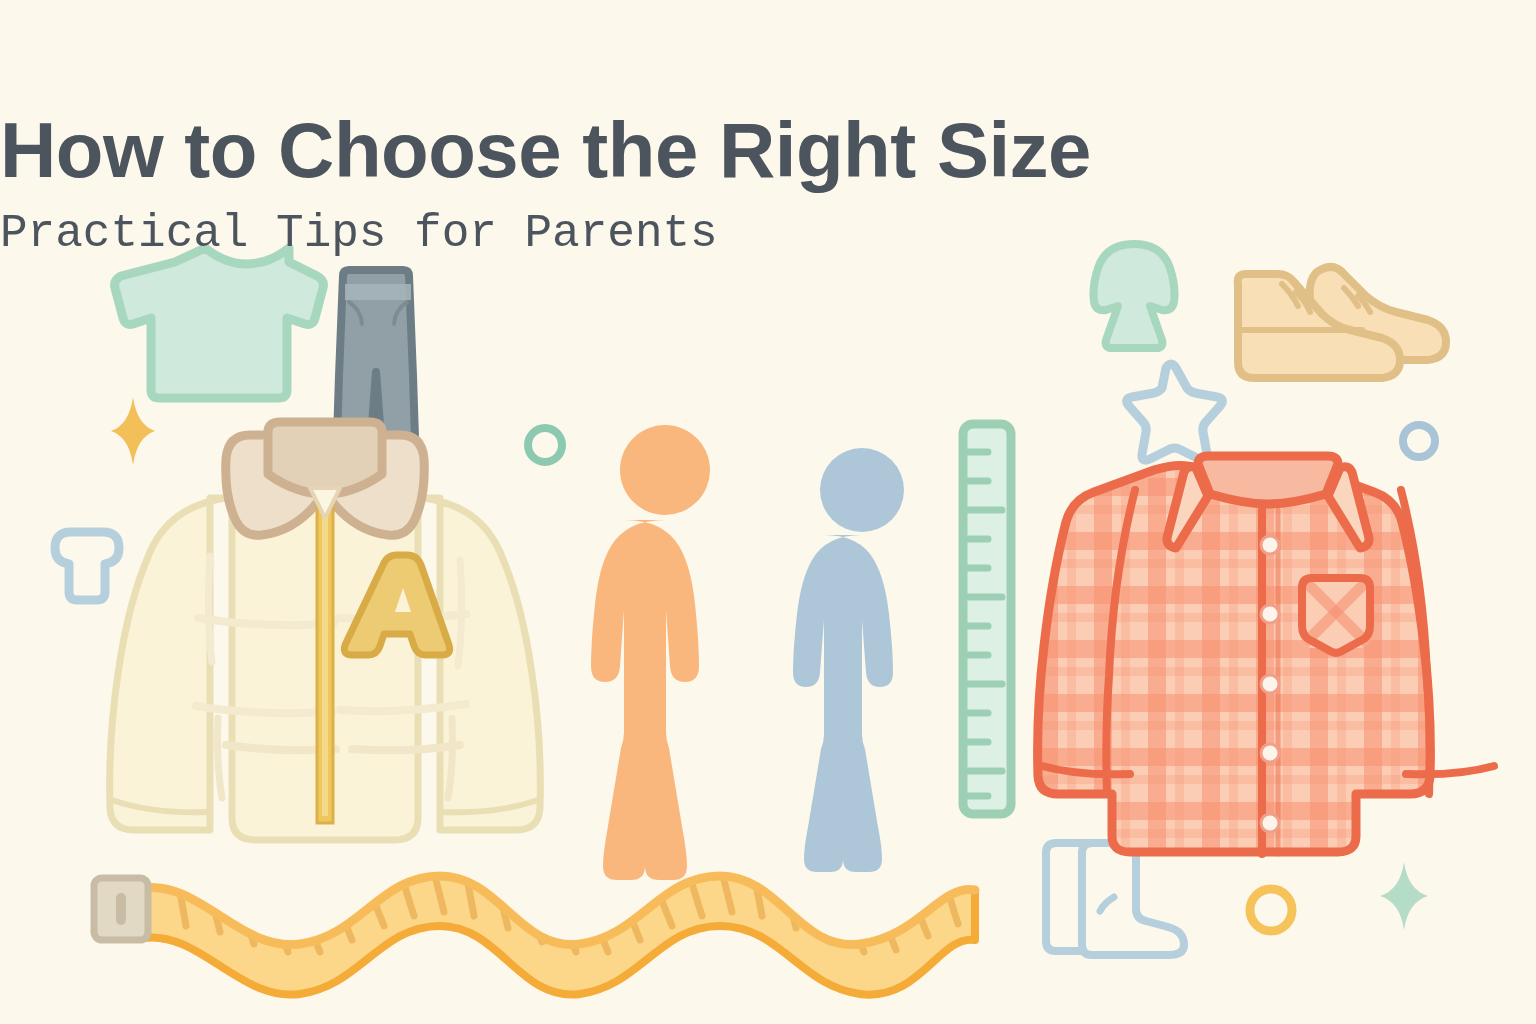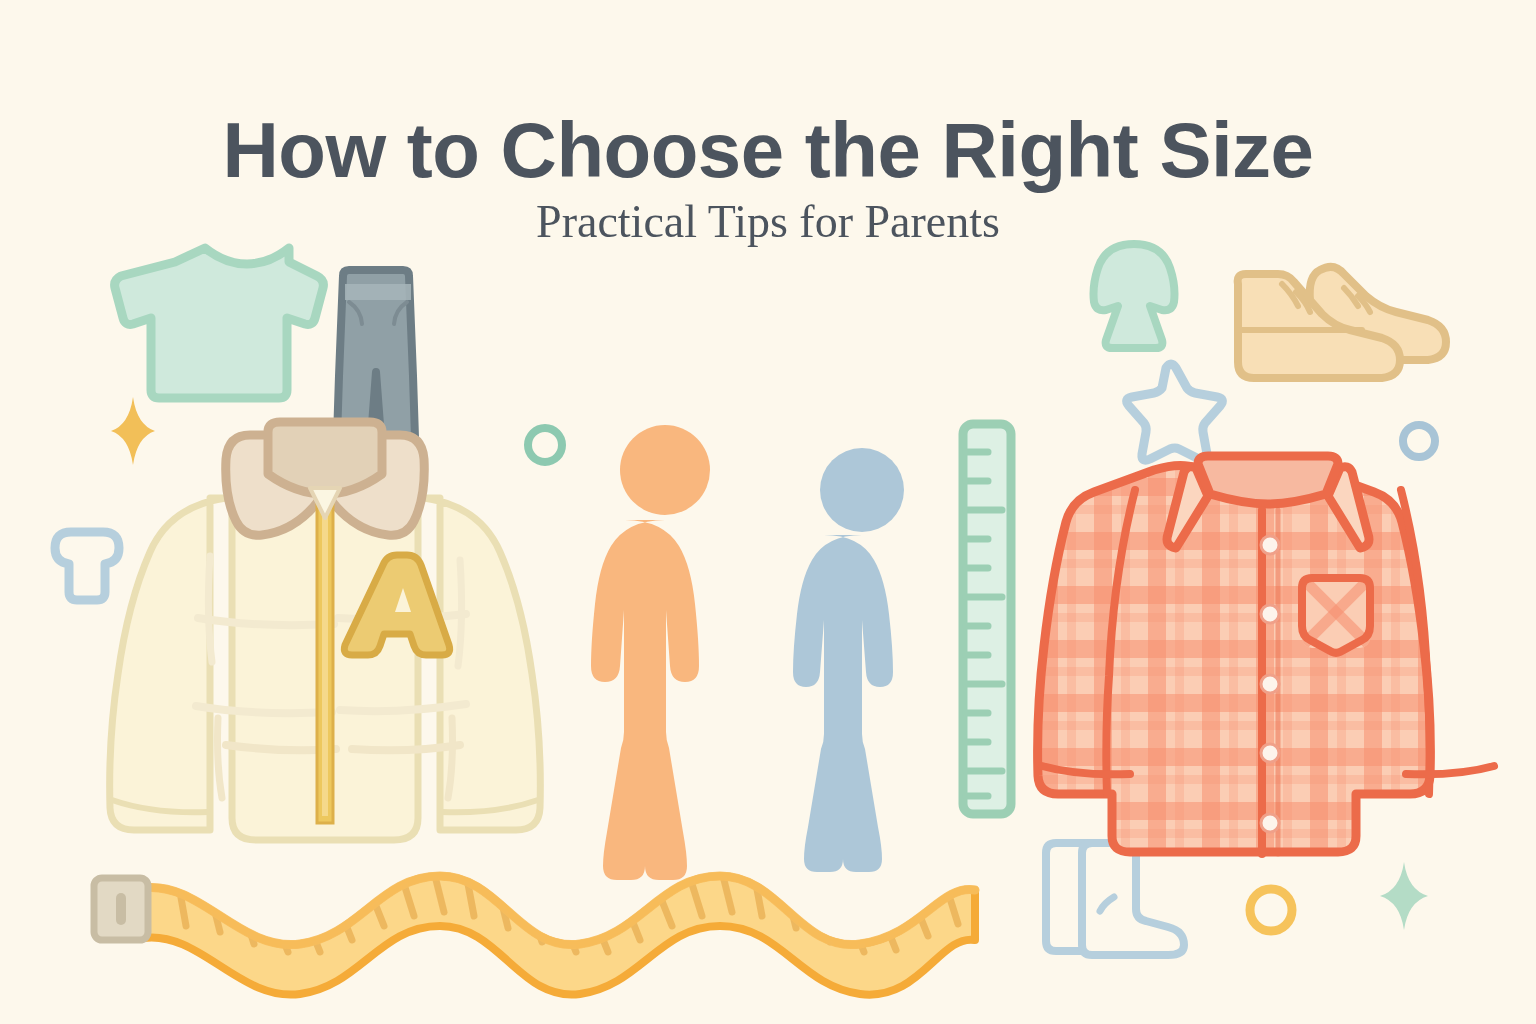--- a/index.html
+++ b/index.html
@@ -7,31 +7,31 @@
   body {
     background:#fdf8ec;
     font-family:"Liberation Sans", sans-serif;
     position:relative;
   }
   #stage { position:absolute; inset:0; width:1536px; height:1024px; }
   #stage > svg { position:absolute; left:0; top:0; }
 
   .title-block {
     position:absolute; left:0; top:108px; width:1536px;
-    text-align:center; pointer-events:none;
+    text-align:left; pointer-events:none;
   }
   .title-line {
     font-size:78px; font-weight:bold; color:#4c545e;
     line-height:84px; letter-spacing:-0.5px;
     font-family:"Liberation Sans", sans-serif;
   }
   .subtitle-line {
     font-size:46px; font-weight:normal; color:#4c545e;
-    line-height:60px; 
-    font-family:Liberation Serif, serif;
+    line-height:60px; margin-top:12px;
+    font-family:Liberation Mono, monospace;
   }
 </style>
 </head>
 <body>
 
 <div id="stage">
 
 <svg width="1536" height="1024" viewBox="0 0 1536 1024" xmlns="http://www.w3.org/2000/svg">
 
   <rect x="0" y="0" width="1536" height="1024" fill="#fdf8ec"></rect>

